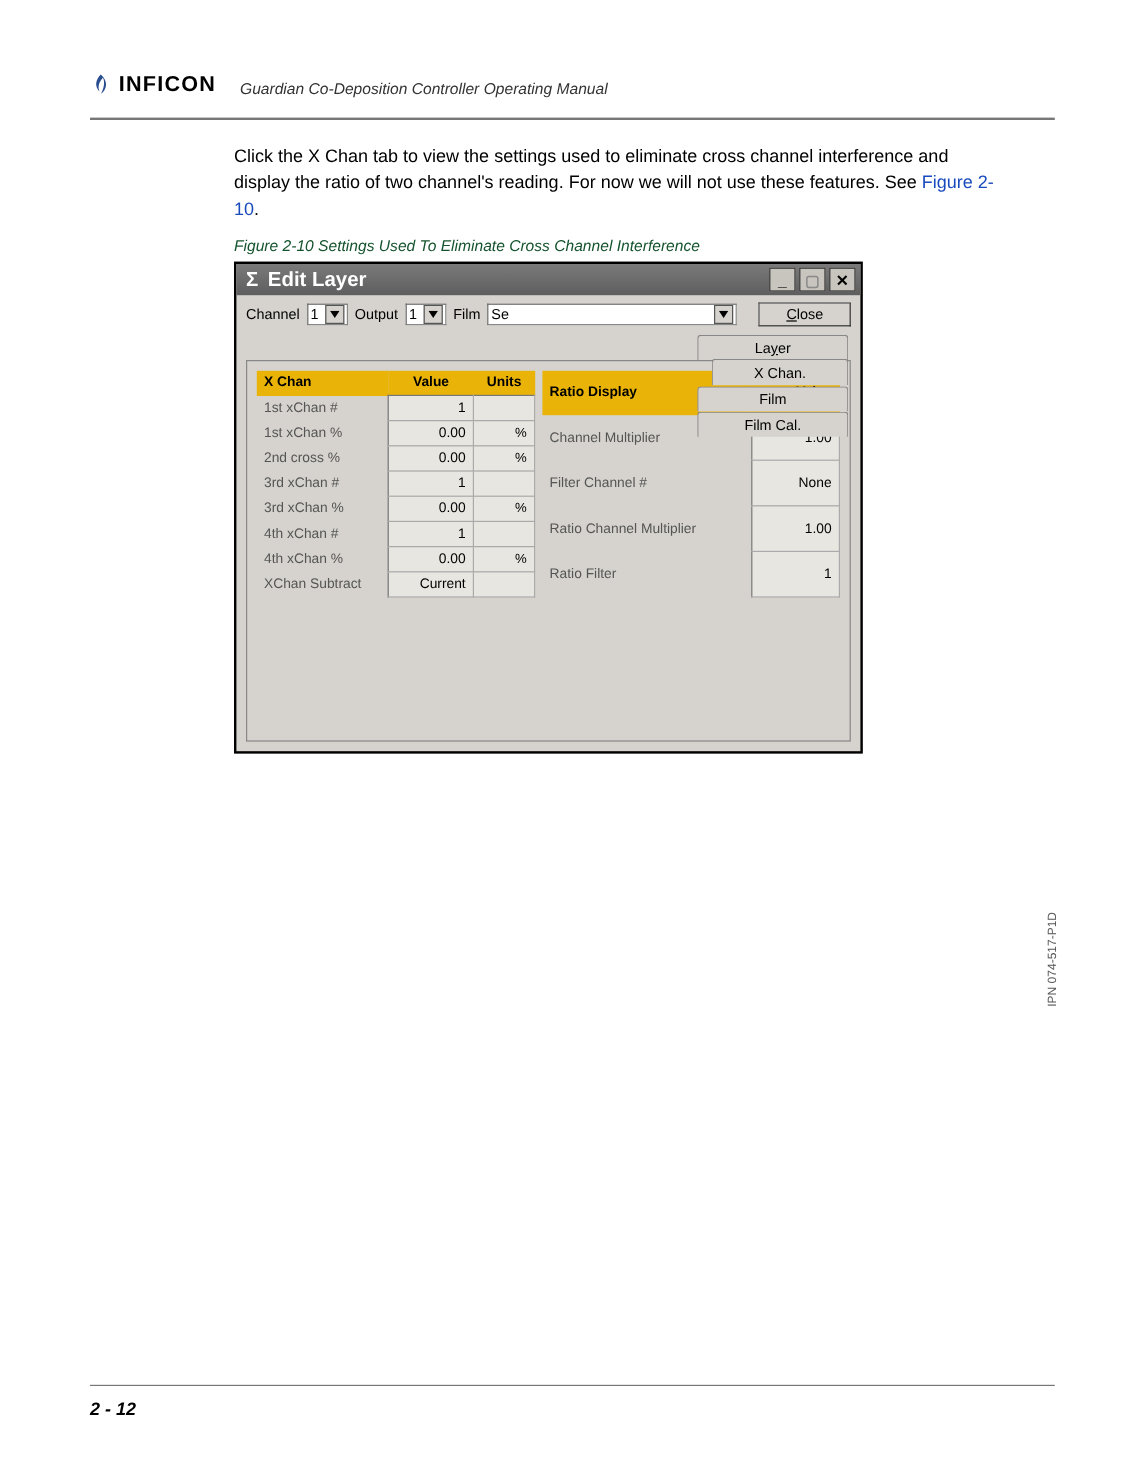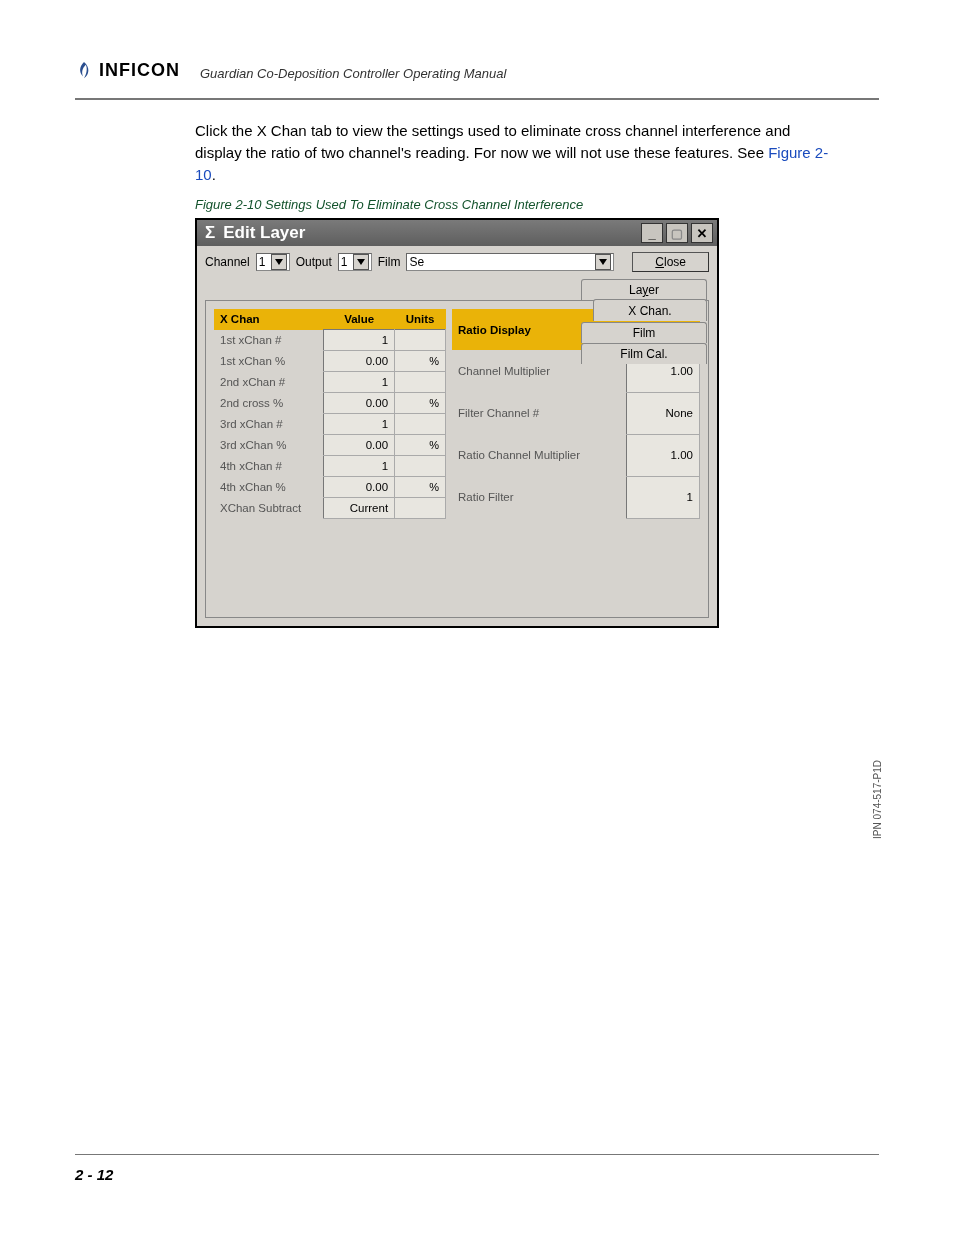--- a/index.html
+++ b/index.html
@@ -354,25 +354,20 @@
                 <td class="lab">1st xChan #</td>
                 <td class="val">1</td>
                 <td class="unit"></td>
               </tr>
           <tr>
                 <td class="lab">1st xChan %</td>
                 <td class="val">0.00</td>
                 <td class="unit">%</td>
               </tr>
           <tr>
-                <td class="lab">2nd xChan #</td>
-                <td class="val">1</td>
-                <td class="unit"></td>
-              </tr>
-          <tr>
                 <td class="lab">2nd cross %</td>
                 <td class="val">0.00</td>
                 <td class="unit">%</td>
               </tr>
           <tr>
                 <td class="lab">3rd xChan #</td>
                 <td class="val">1</td>
                 <td class="unit"></td>
               </tr>
           <tr>

